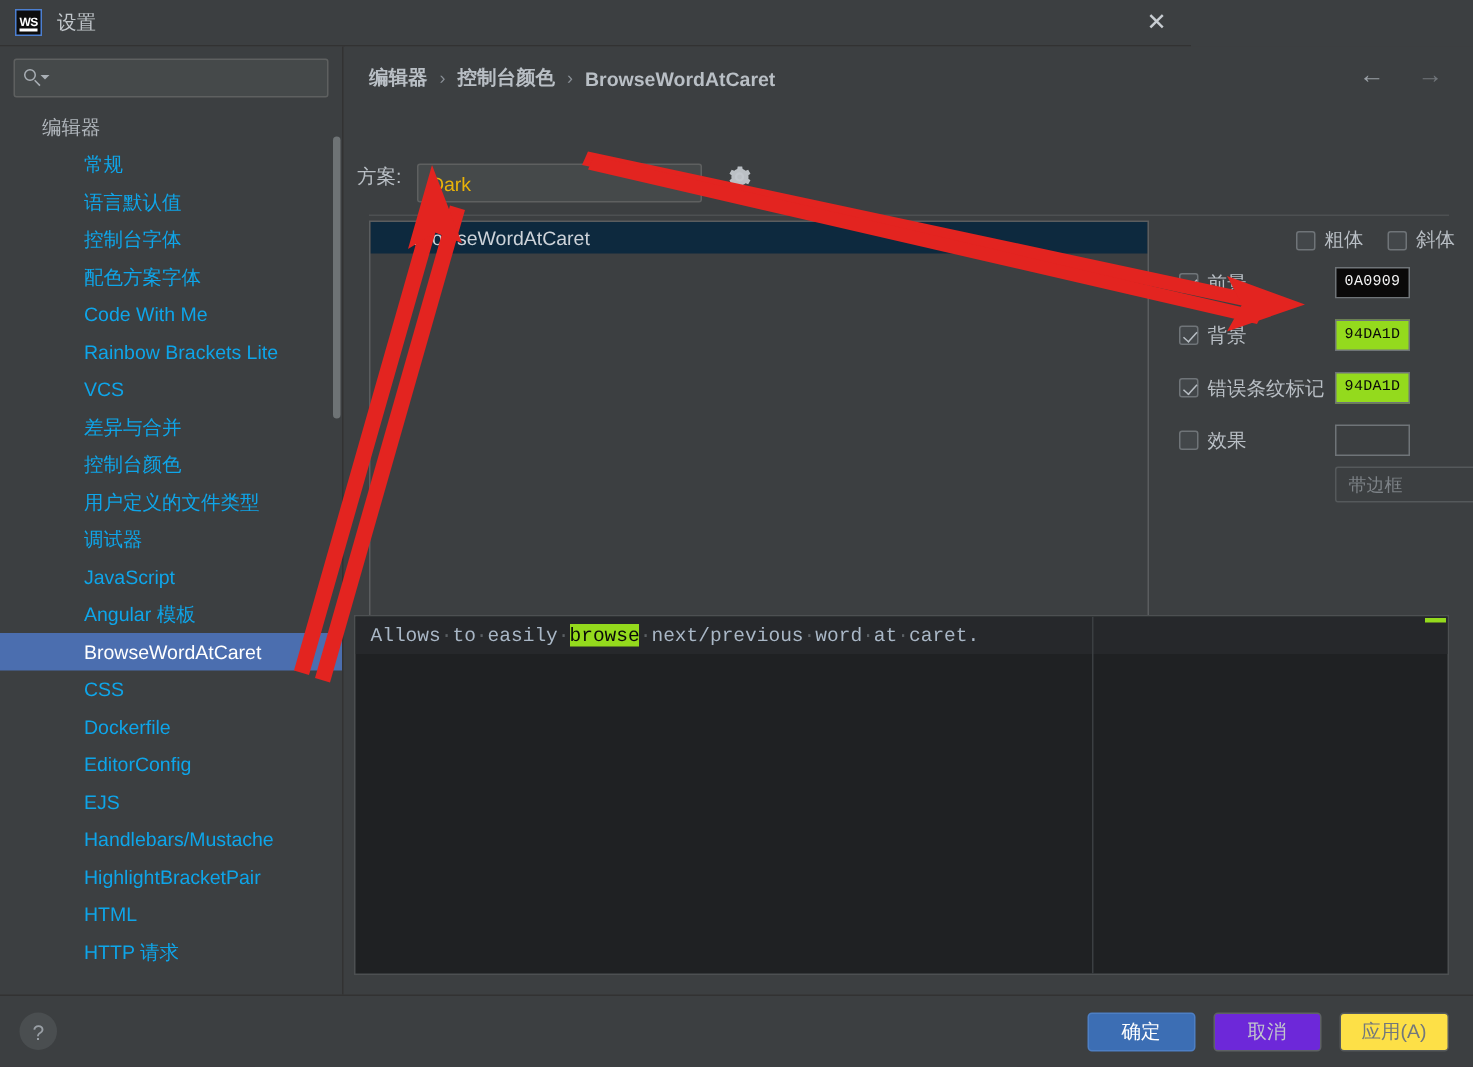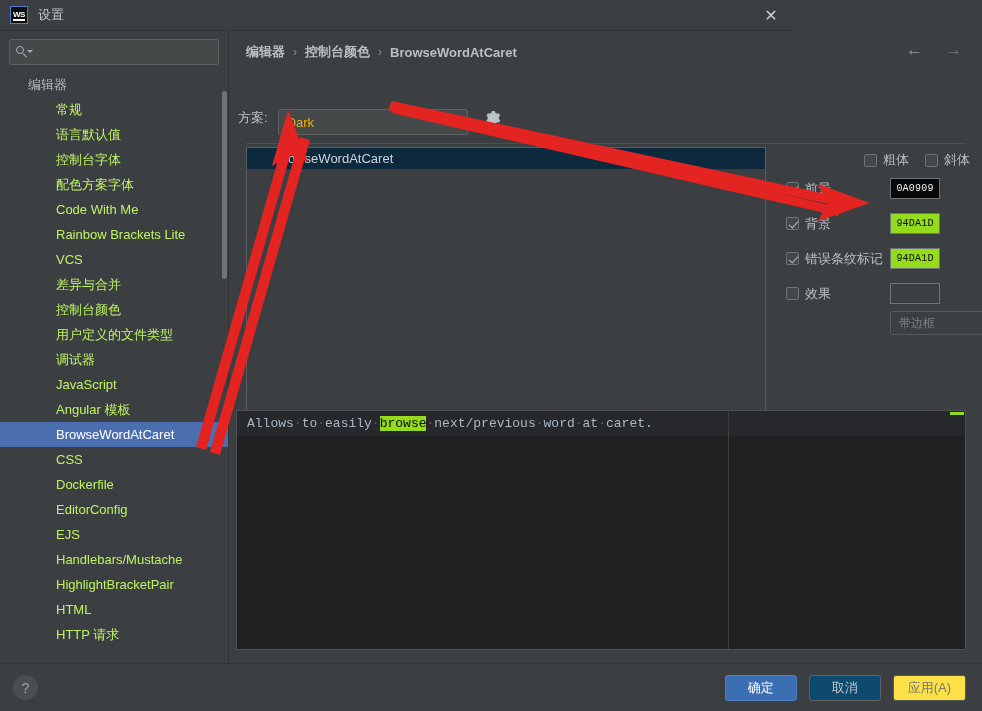--- a/index.html
+++ b/index.html
@@ -77,21 +77,21 @@
     border-right: 3px solid transparent; border-top: 3.5px solid #a9afb5;
   }
   .search-input {
     background: transparent; border: 0; outline: none;
     color: #c2c7cc; font-size: 12px; margin-left: 4px; width: 170px;
     font-family: "Liberation Sans", sans-serif;
   }
   .tree { position: relative; margin-top: 3px; }
   .tree-item {
     height: 25px; display: flex; align-items: center;
-    font-size: 13px; color: #bef264; white-space: nowrap;
+    font-size: 13px; color: #0ea5e9; white-space: nowrap;
   }
   .tree-item.root { padding-left: 28px; color: #b2b8be; }
   .tree-item.child { padding-left: 56px; }
   .tree-item.selected { background: #4b6eaf; color: #ffffff; }
   .sidebar-scrollbar {
     position: absolute; right: 1px; top: 60px; width: 5px; height: 188px;
     background: #6e7375; border-radius: 3px;
   }
 
   
@@ -236,21 +236,21 @@
     font-size: 14px;
   }
   .btns {
     position: absolute; right: 16px; top: 11px;
     display: flex; align-items: center; gap: 12px;
   }
   .btn {
     height: 26px; min-width: 72px; padding: 0 14px;
     border-radius: 3px; font-size: 13px;
     display: flex; align-items: center; justify-content: center;
-    border: 1px solid #5e6264; background: #0c4a6e; color: #c2c7cc;
+    border: 1px solid #5e6264; background: #6d28d9; color: #c2c7cc;
   }
   .btn.primary { background: #3c6eb4; border-color: #4d7fc4; color: #ffffff; }
   .btn.disabled { background: #fde047; border-color: #55595b; color: #73787c; }
 
   
   .annot {
     position: absolute; left: 0; top: 0; width: 982px; height: 711px;
     pointer-events: none;
   }
 </style>

